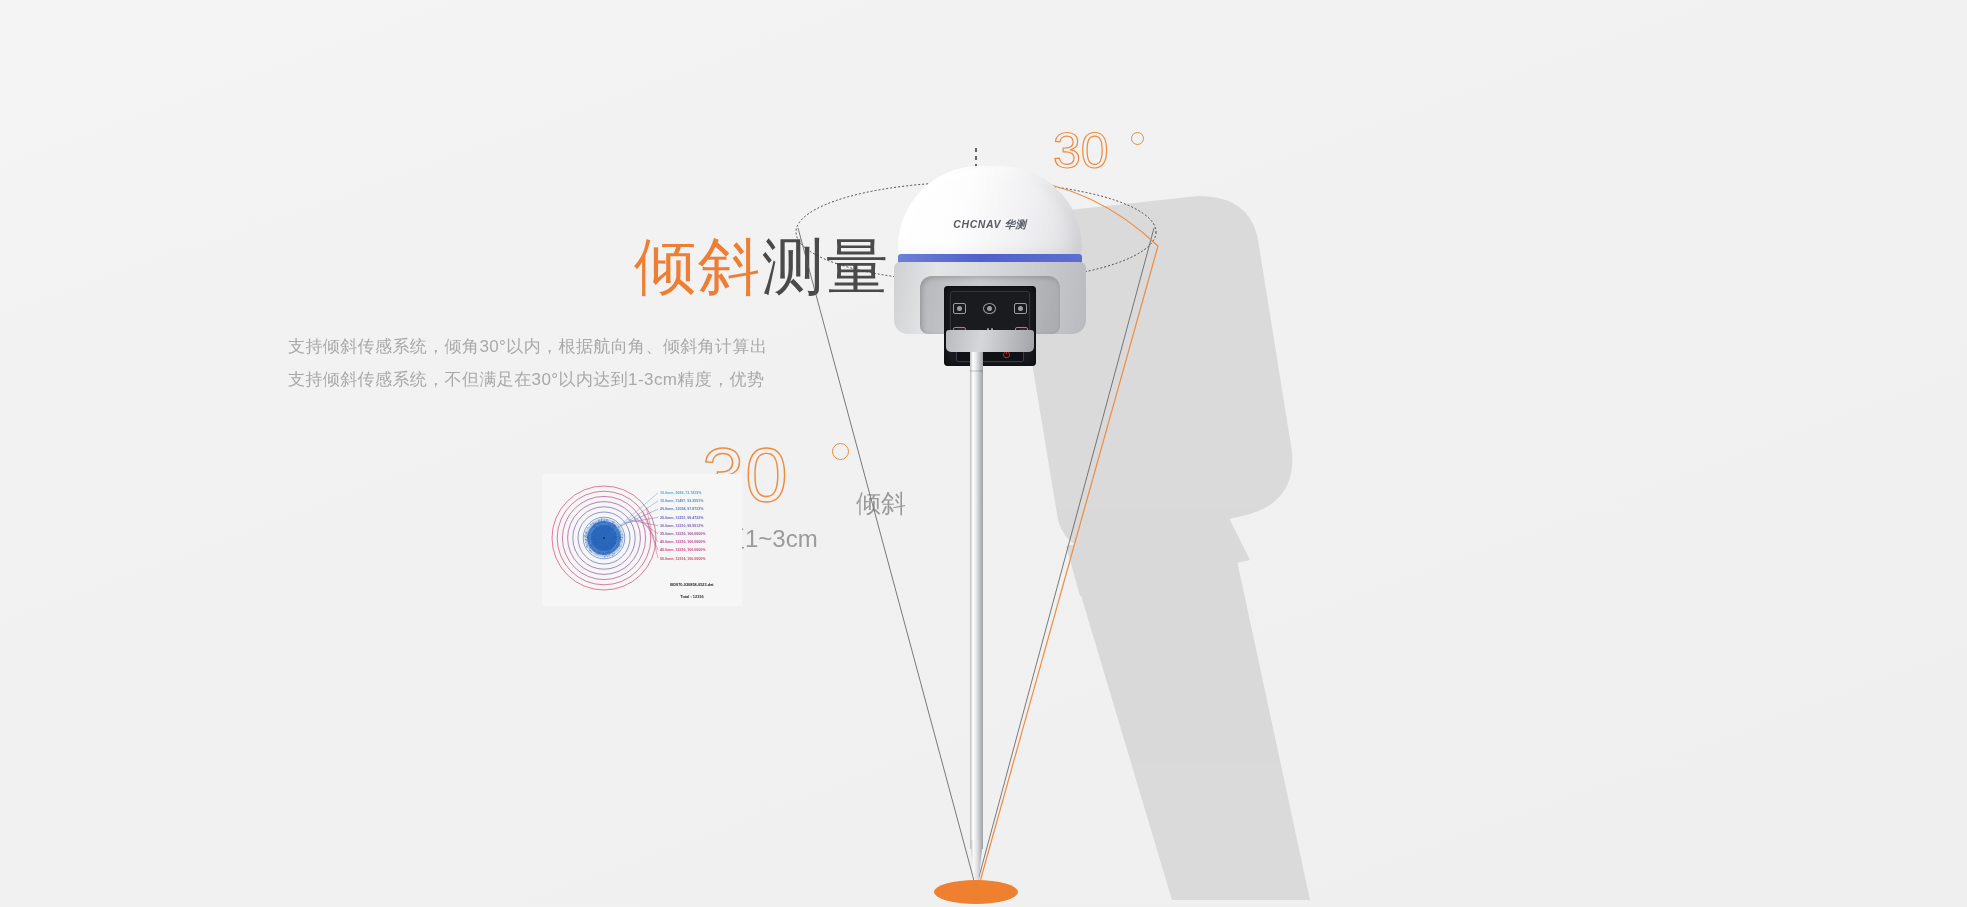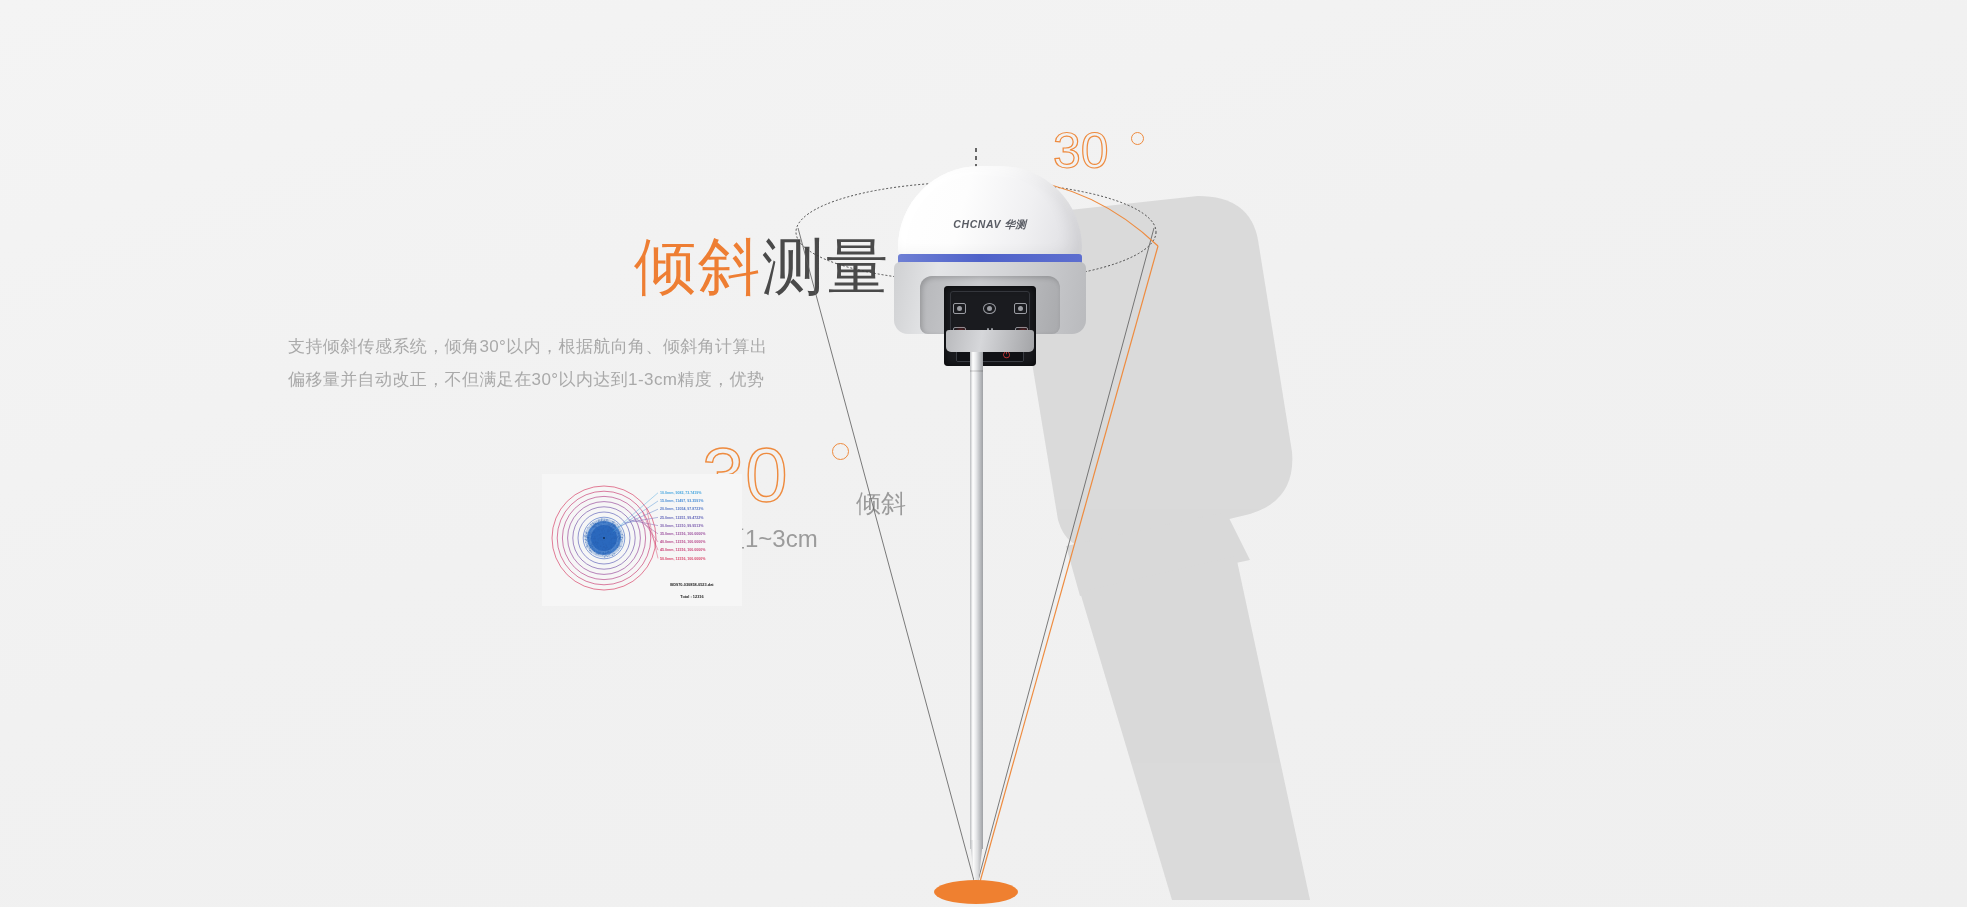--- a/index.html
+++ b/index.html
@@ -171,21 +171,21 @@
 <div id="page">
 
   <div class="copy-block">
 
     <div class="headline">
       <span class="hl-a">倾斜</span><span class="hl-b">测量</span>
     </div>
 
     <div class="body-copy">
       <span>支持倾斜传感系统，倾角30°以内，根据航向角、倾斜角计算出</span>
-      <span>偏移量并自动改正，不但满足在30°以内达到1-3cm精度，优势</span>
+      <span>支持倾斜传感系统，不但满足在30°以内达到1-3cm精度，优势</span>
     </div>
 
     <div class="stat">
       <div class="stat-num">30</div>
       <div class="stat-deg"></div>
       <div class="stat-label">倾斜</div>
       <div class="stat-sub">精至1~3cm</div>
     </div>
 
     <div class="chart-panel"></div>

